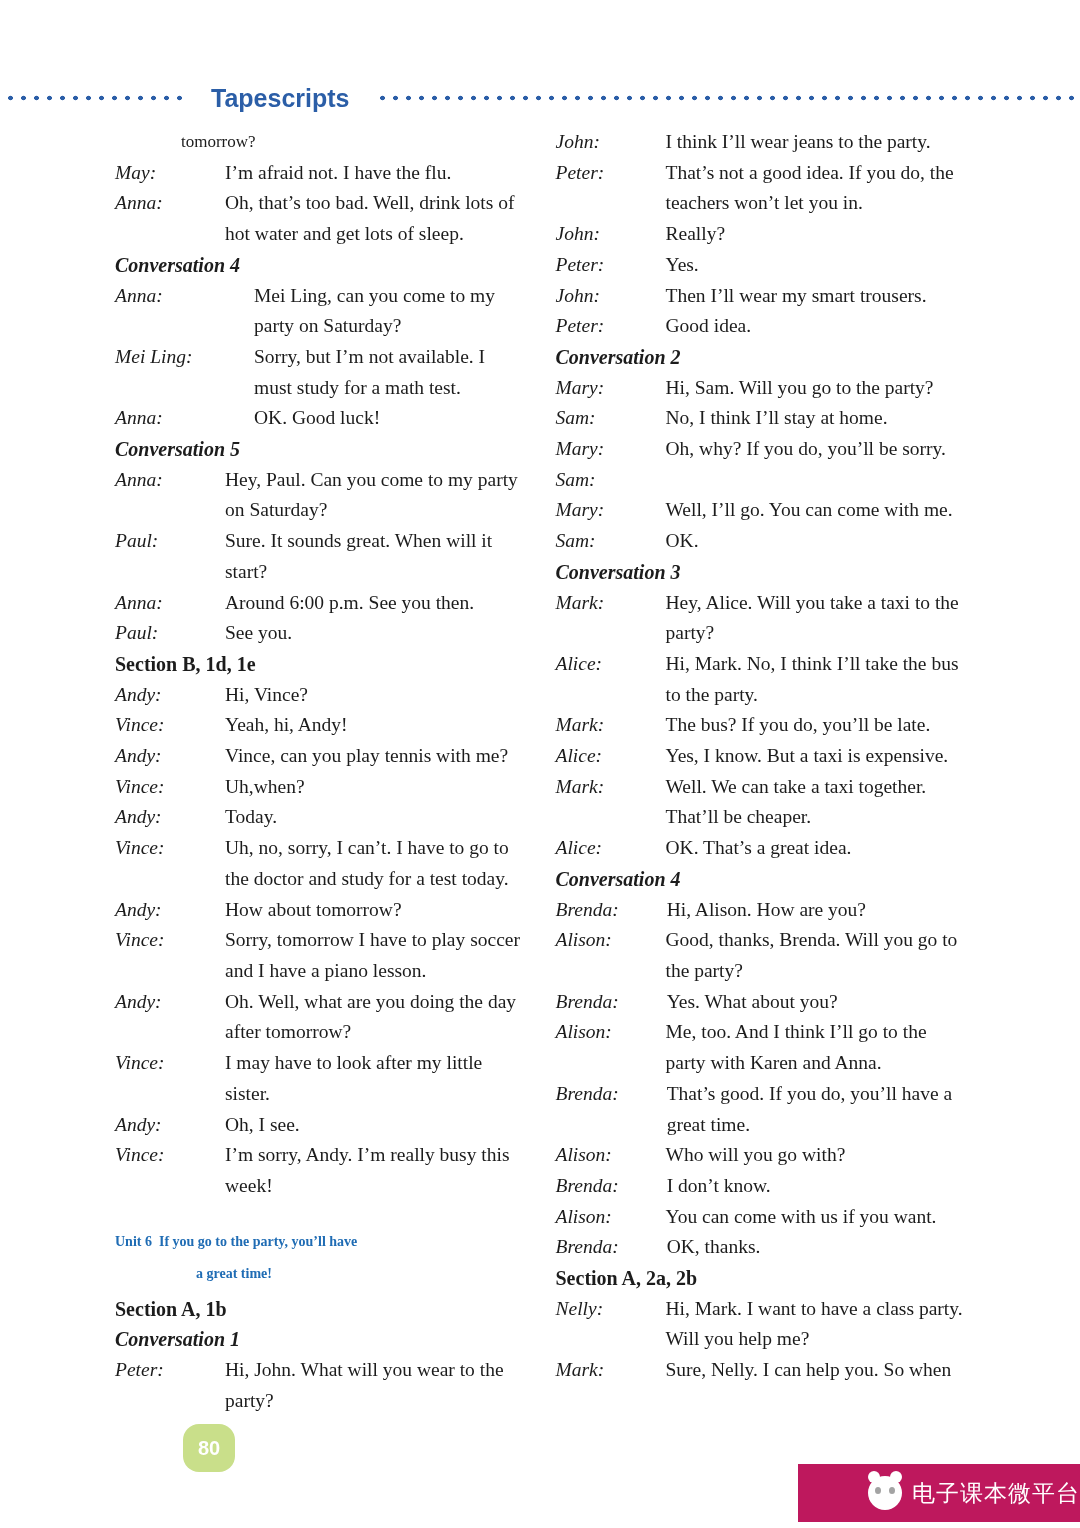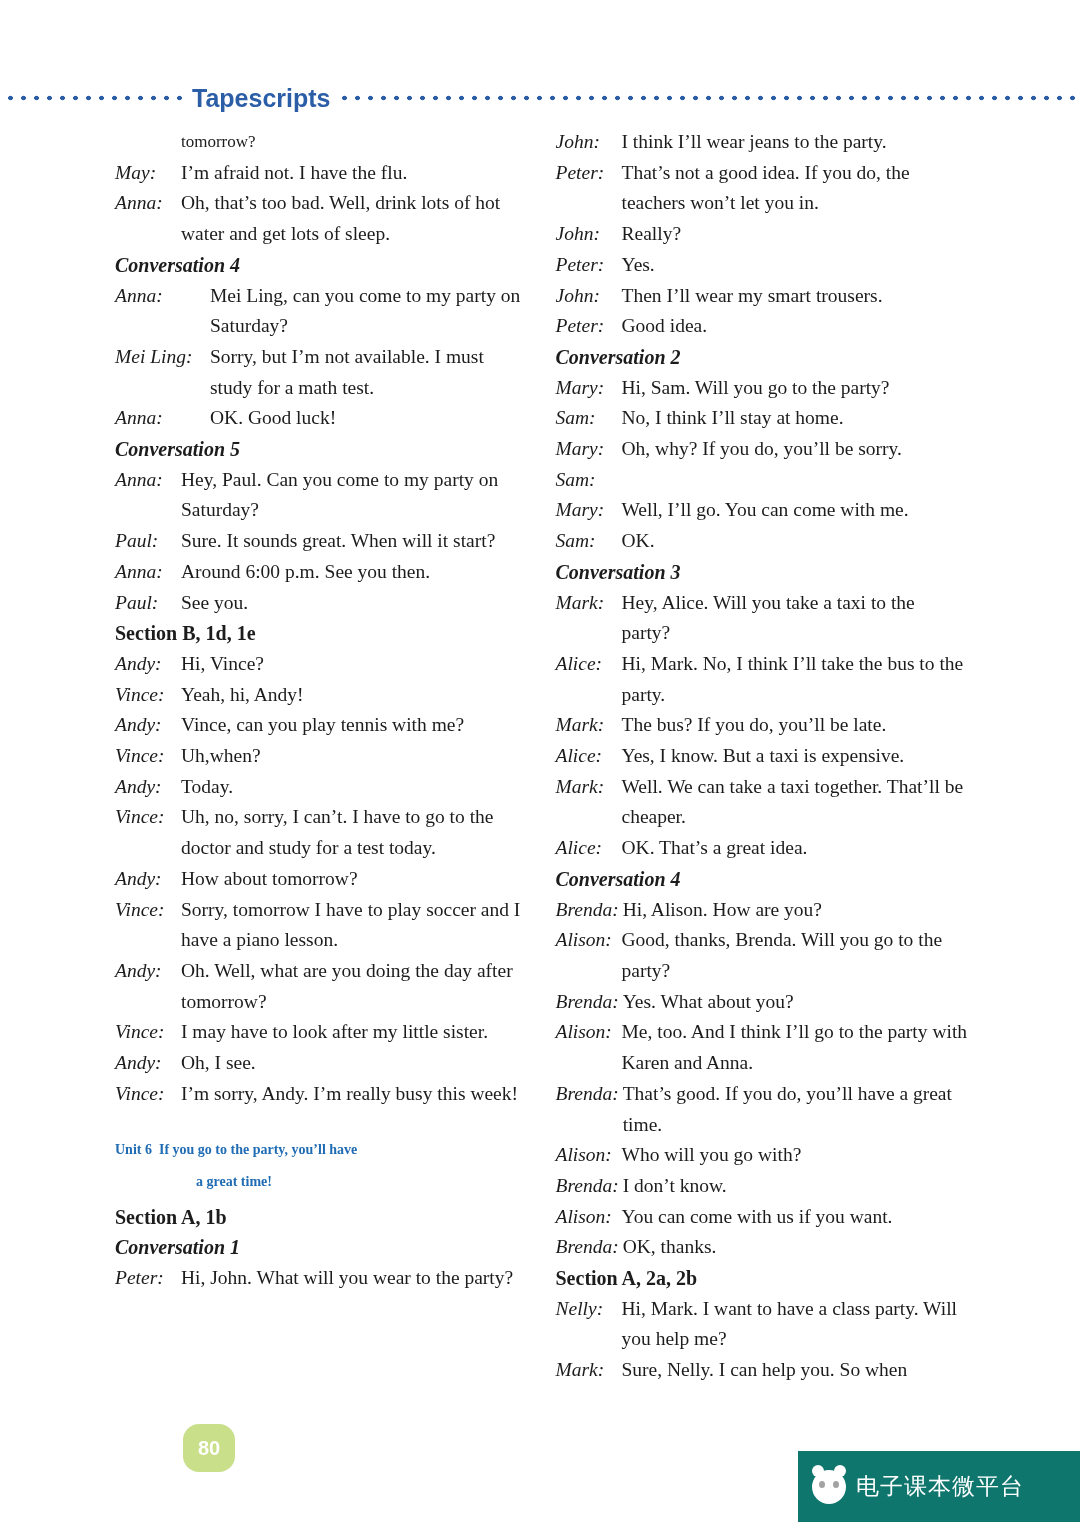--- a/index.html
+++ b/index.html
@@ -7,21 +7,21 @@
     width:1080px;height:1528px;
     background:#ffffff;
     font-family:"Liberation Serif", serif;
     color:#1c1c1c;
     position:relative;
     overflow:hidden;
   }
   
   .header{
     position:absolute;top:82px;left:0;right:0;height:32px;
-    display:flex;align-items:center;
+    display:flex;align-items:center;gap:19px;
   }
   .dots{
     height:8px;
     background-image:radial-gradient(circle, #2b5ea7 2.1px, rgba(0,0,0,0) 2.6px);
     background-size:13px 8px;
     background-repeat:repeat-x;
     background-position:left center;
   }
   .dots-left{width:182px;margin-left:4px;}
   .dots-right{flex:1;}
@@ -36,20 +36,21 @@
   
   .cols{
     position:absolute;top:127px;left:115px;right:112px;
     display:flex;gap:28px;
   }
   .col{flex:1;min-width:0;}
   .line{
     display:flex;
     font-size:19.5px;
     line-height:30.7px;
+    gap:44px;
   }
   .speaker{
     font-style:italic;
     flex:0 0 auto;
     min-width:66px;
     padding-right:4px;
     box-sizing:border-box;
   }
   .wide .speaker{min-width:95px;}
   .text{flex:1;min-width:0;}
@@ -77,24 +78,25 @@
     width:52px;height:48px;
     background:#c9df8a;
     border-radius:16px;
     color:#ffffff;
     font-family:"Liberation Sans", sans-serif;
     font-weight:bold;font-size:20px;
     display:flex;align-items:center;justify-content:center;
   }
   .watermark{
     position:absolute;right:0;bottom:6px;
-    width:282px;height:71px;
-    background:#0f766e;
+    width:282px;height:58px;
+    background:#be185d;
     display:flex;align-items:center;
     color:#ffffff;
+    justify-content:flex-end;
   }
   .wm-logo{
     width:34px;height:34px;
     margin:0 10px 0 14px;
     background:#ffffff;
     border-radius:50%;
     position:relative;
     flex:0 0 auto;
   }
   .wm-logo::before,.wm-logo::after{

